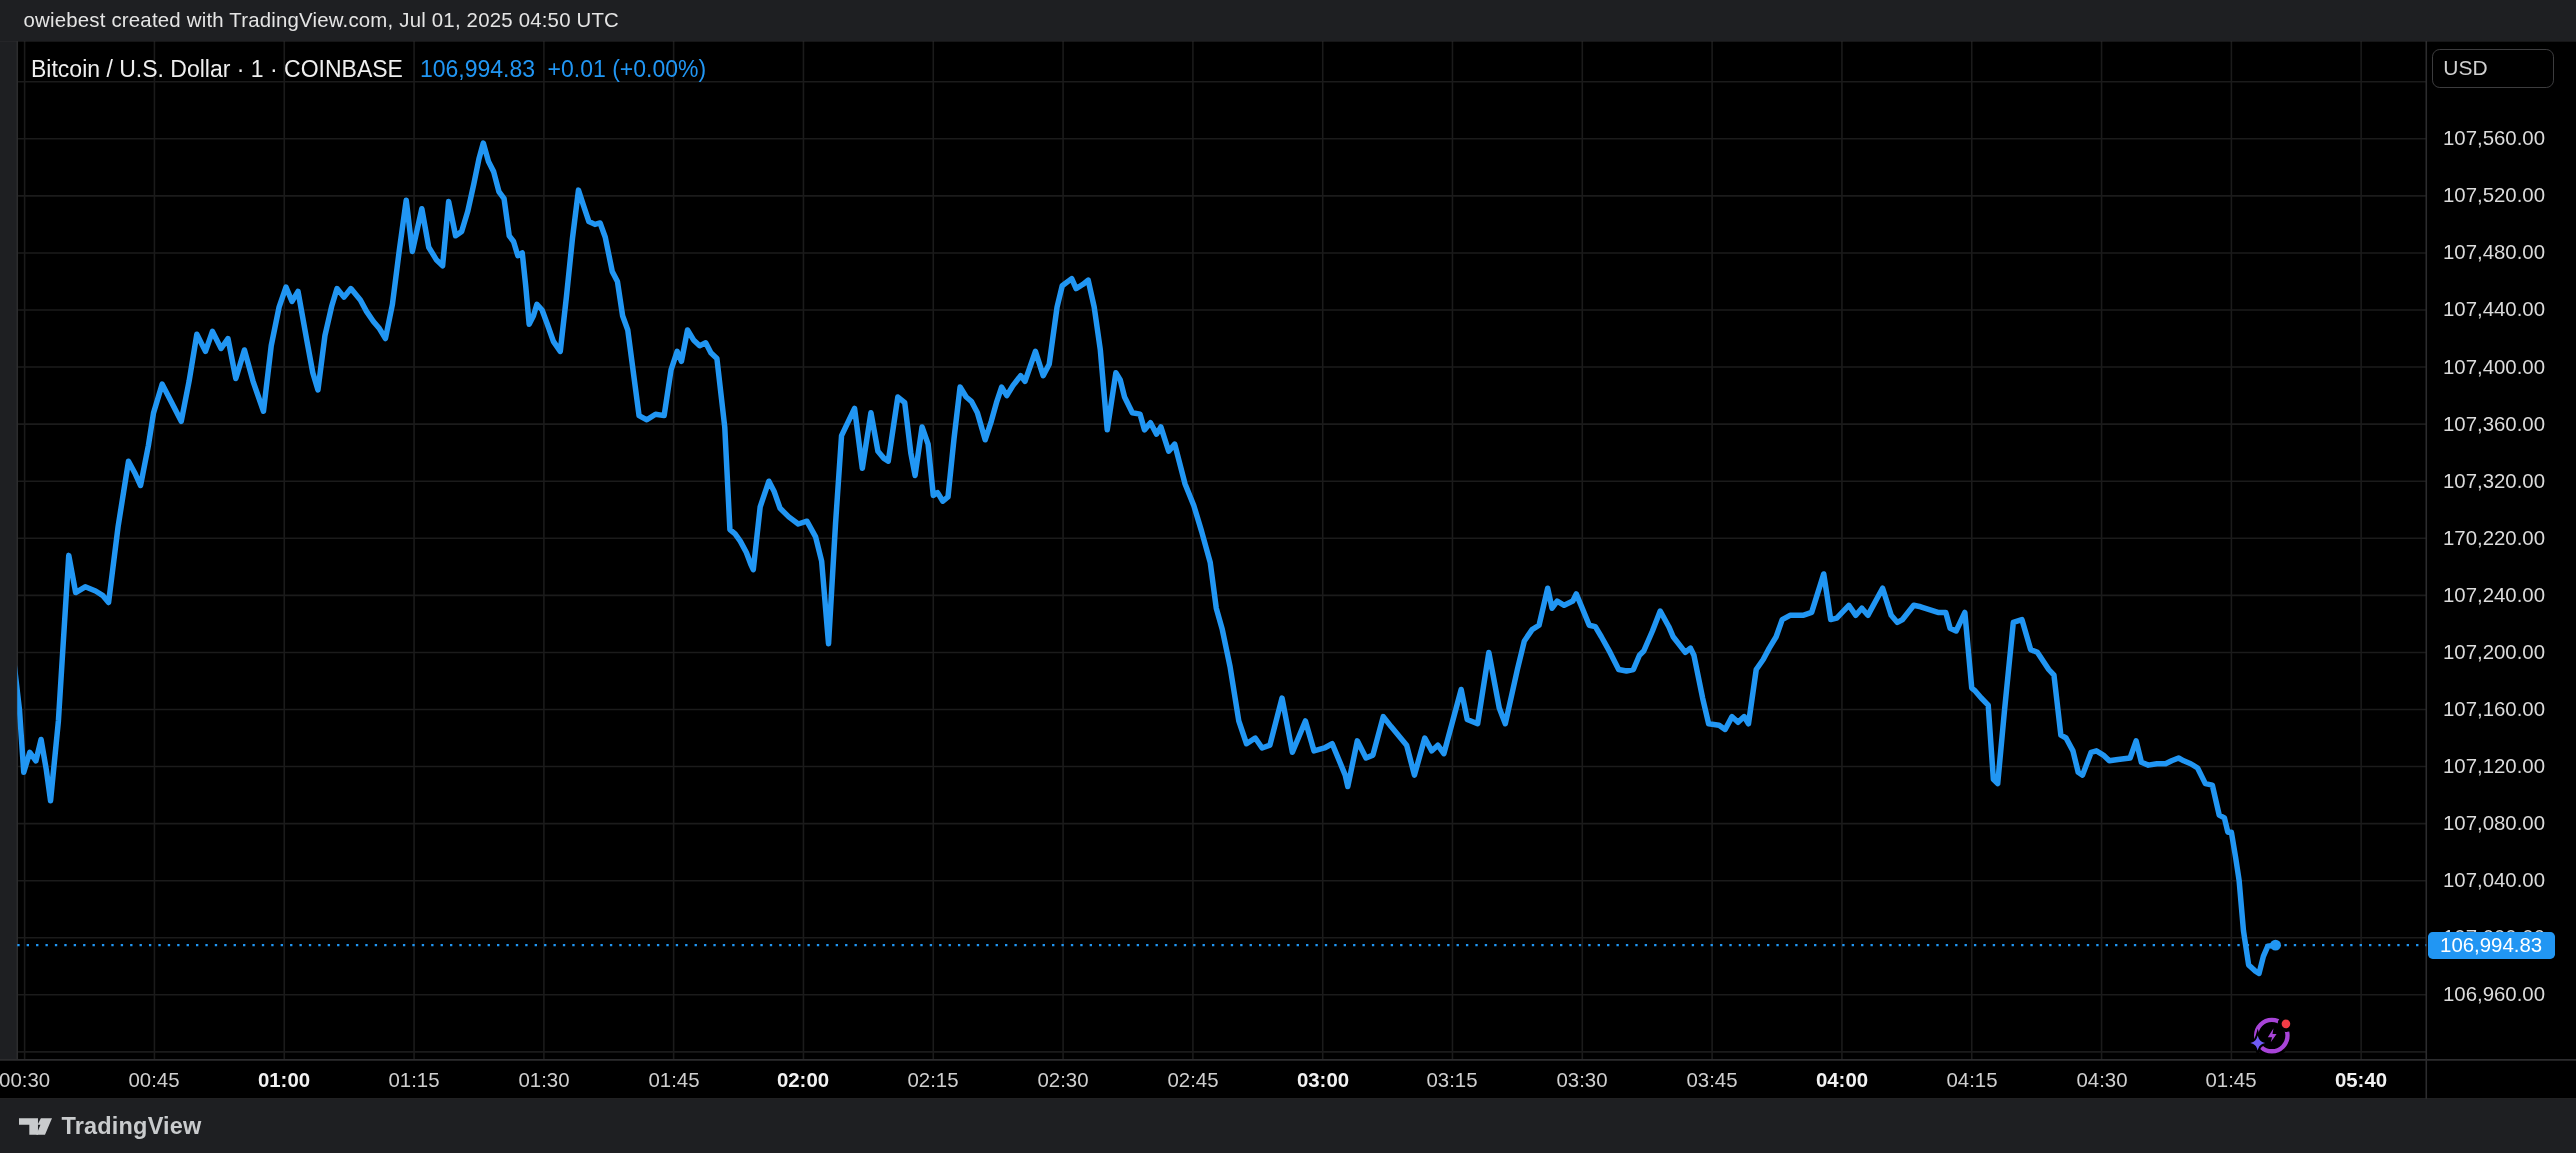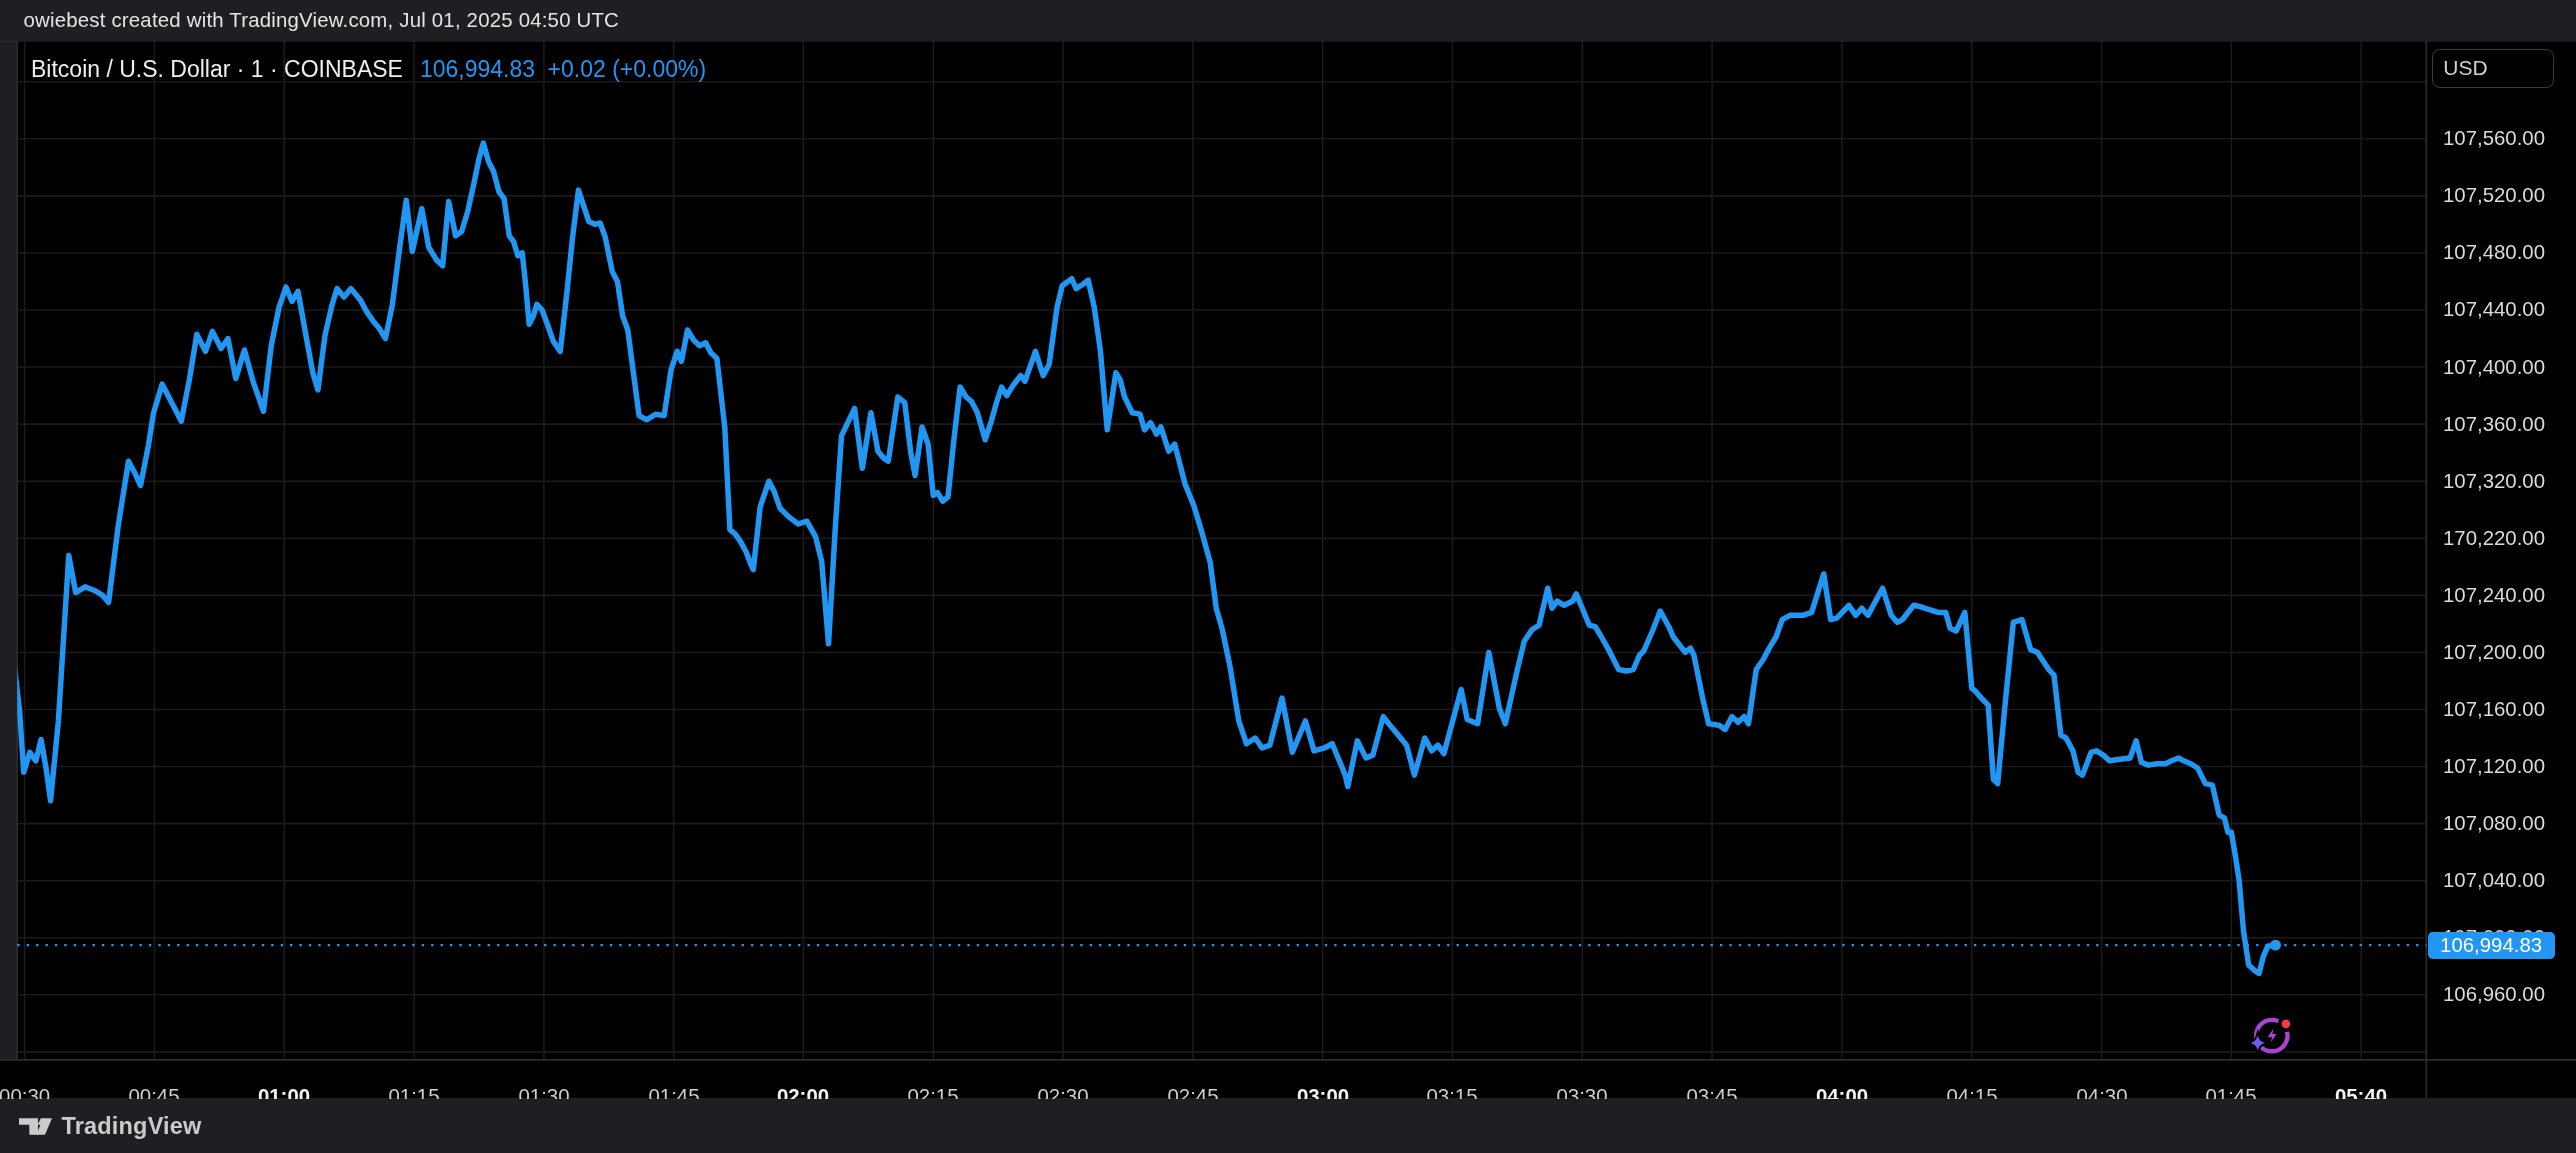--- a/index.html
+++ b/index.html
@@ -28,21 +28,21 @@
   .legend .chg{color:var(--accent);margin-left:12.5px;}
 
   .price-axis{position:absolute;left:2426px;top:41px;width:150px;height:1058px;z-index:2;}
   .usd-btn{position:absolute;left:6.3px;top:7.8px;width:122px;height:39px;box-sizing:border-box;
            border:1.6px solid #3c3c3e;border-radius:7.8px;background:rgba(0,0,0,0);
            color:#cfcfcf;font-size:21px;display:flex;align-items:center;padding-left:10px;cursor:pointer;}
   .price-label{position:absolute;left:17px;height:23.5px;line-height:23.5px;font-size:20.4px;color:var(--t1);white-space:nowrap;}
   .price-badge{position:absolute;left:1.6px;width:127px;height:27px;background:var(--accent);border-radius:4.7px;
                color:#ffffff;font-size:20.4px;display:flex;align-items:center;justify-content:center;z-index:4;}
 
-  .time-axis{position:absolute;left:0;top:1060px;width:2426px;height:39px;z-index:2;overflow:hidden;margin-top:16px;}
+  .time-axis{position:absolute;left:0;top:1060px;width:2426px;height:39px;z-index:2;overflow:hidden;}
   .time-label{position:absolute;top:0;height:39px;line-height:41px;font-size:20.4px;color:var(--t2);
               transform:translateX(-50%);white-space:nowrap;}
   .time-label.bold{font-weight:700;color:var(--t-bold);}
 
   .bottombar{position:absolute;left:0;top:1099px;width:2576px;height:55px;background:var(--panel);
              display:flex;align-items:center;z-index:5;}
   .logo-wrap{display:flex;align-items:center;margin-left:19px;cursor:pointer;justify-content:flex-end;}
   .logo-text{margin-left:9.4px;font-size:23.5px;font-weight:600;color:var(--logo);letter-spacing:0.2px;}
 </style>
 </head>
@@ -121,21 +121,21 @@
     </g>
   </svg>
 
   <div class="topbar">
     <span class="attr-text">owiebest created with TradingView.com, Jul 01, 2025 04:50 UTC</span>
   </div>
 
   <div class="legend">
     <span class="sym">Bitcoin / U.S. Dollar · 1 · COINBASE</span>
     <span class="px">106,994.83</span>
-    <span class="chg">+0.02 (+0.00%)</span>
+    <span class="chg">+0.01 (+0.00%)</span>
   </div>
 
   <div class="price-axis">
     <div class="usd-btn">
       <span>USD</span>
     </div>
     <div id="plabels">
         <div class="price-label" style="top: 86px;">107,560.00</div>
         <div class="price-label" style="top: 143px;">107,520.00</div>
         <div class="price-label" style="top: 200px;">107,480.00</div>

